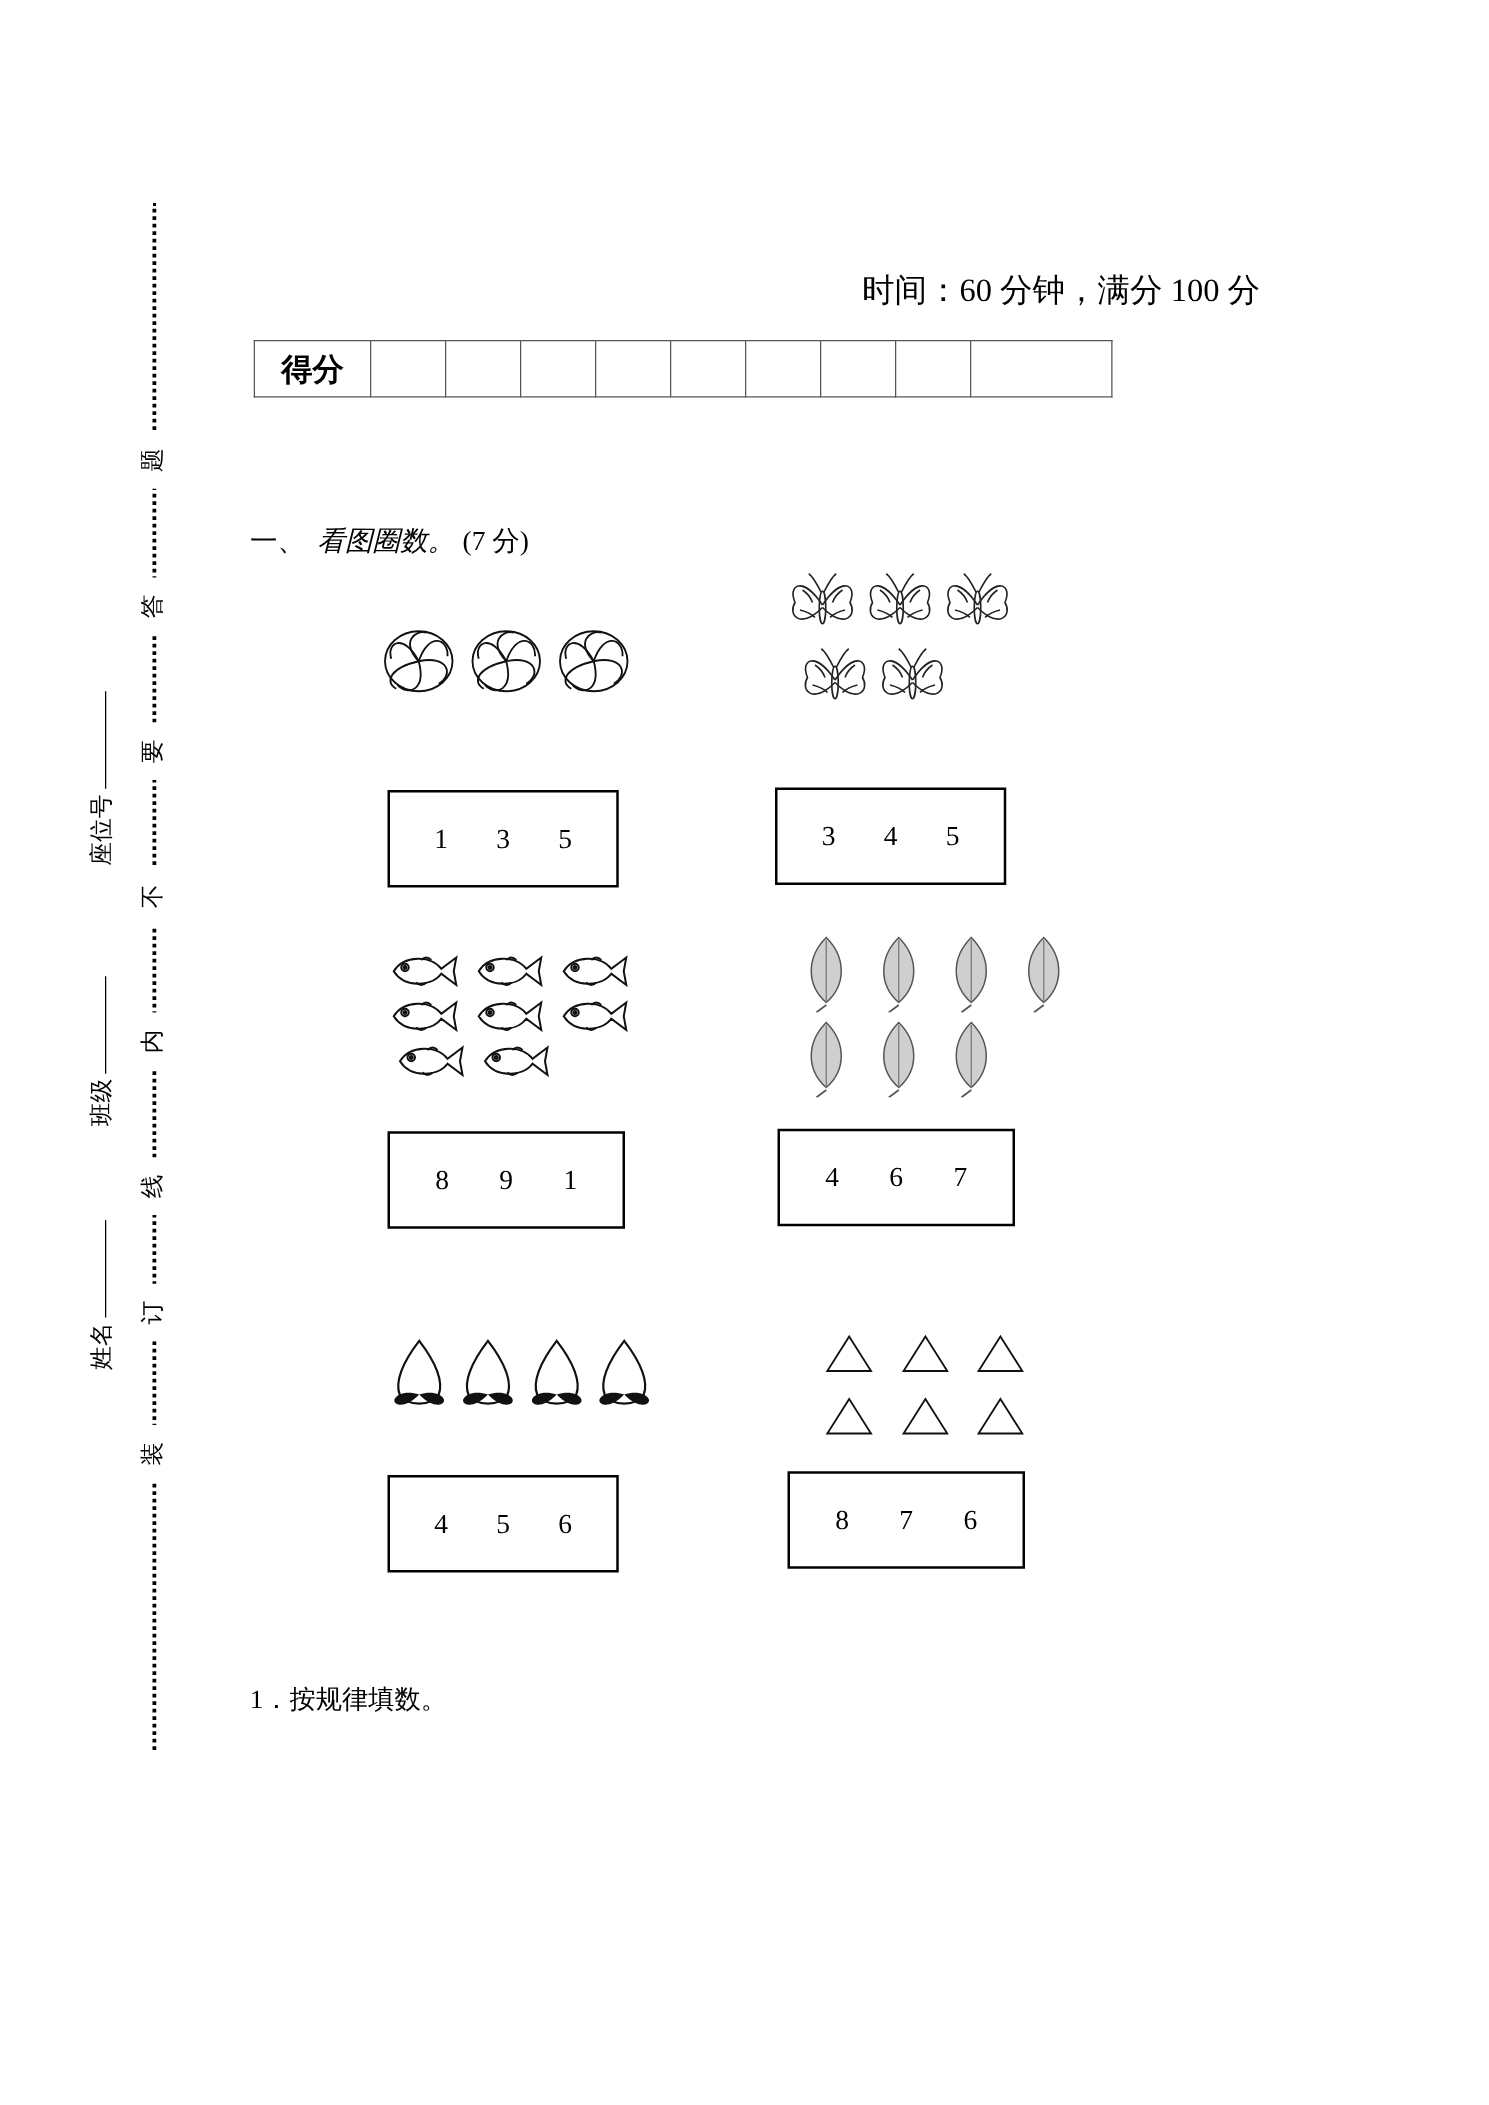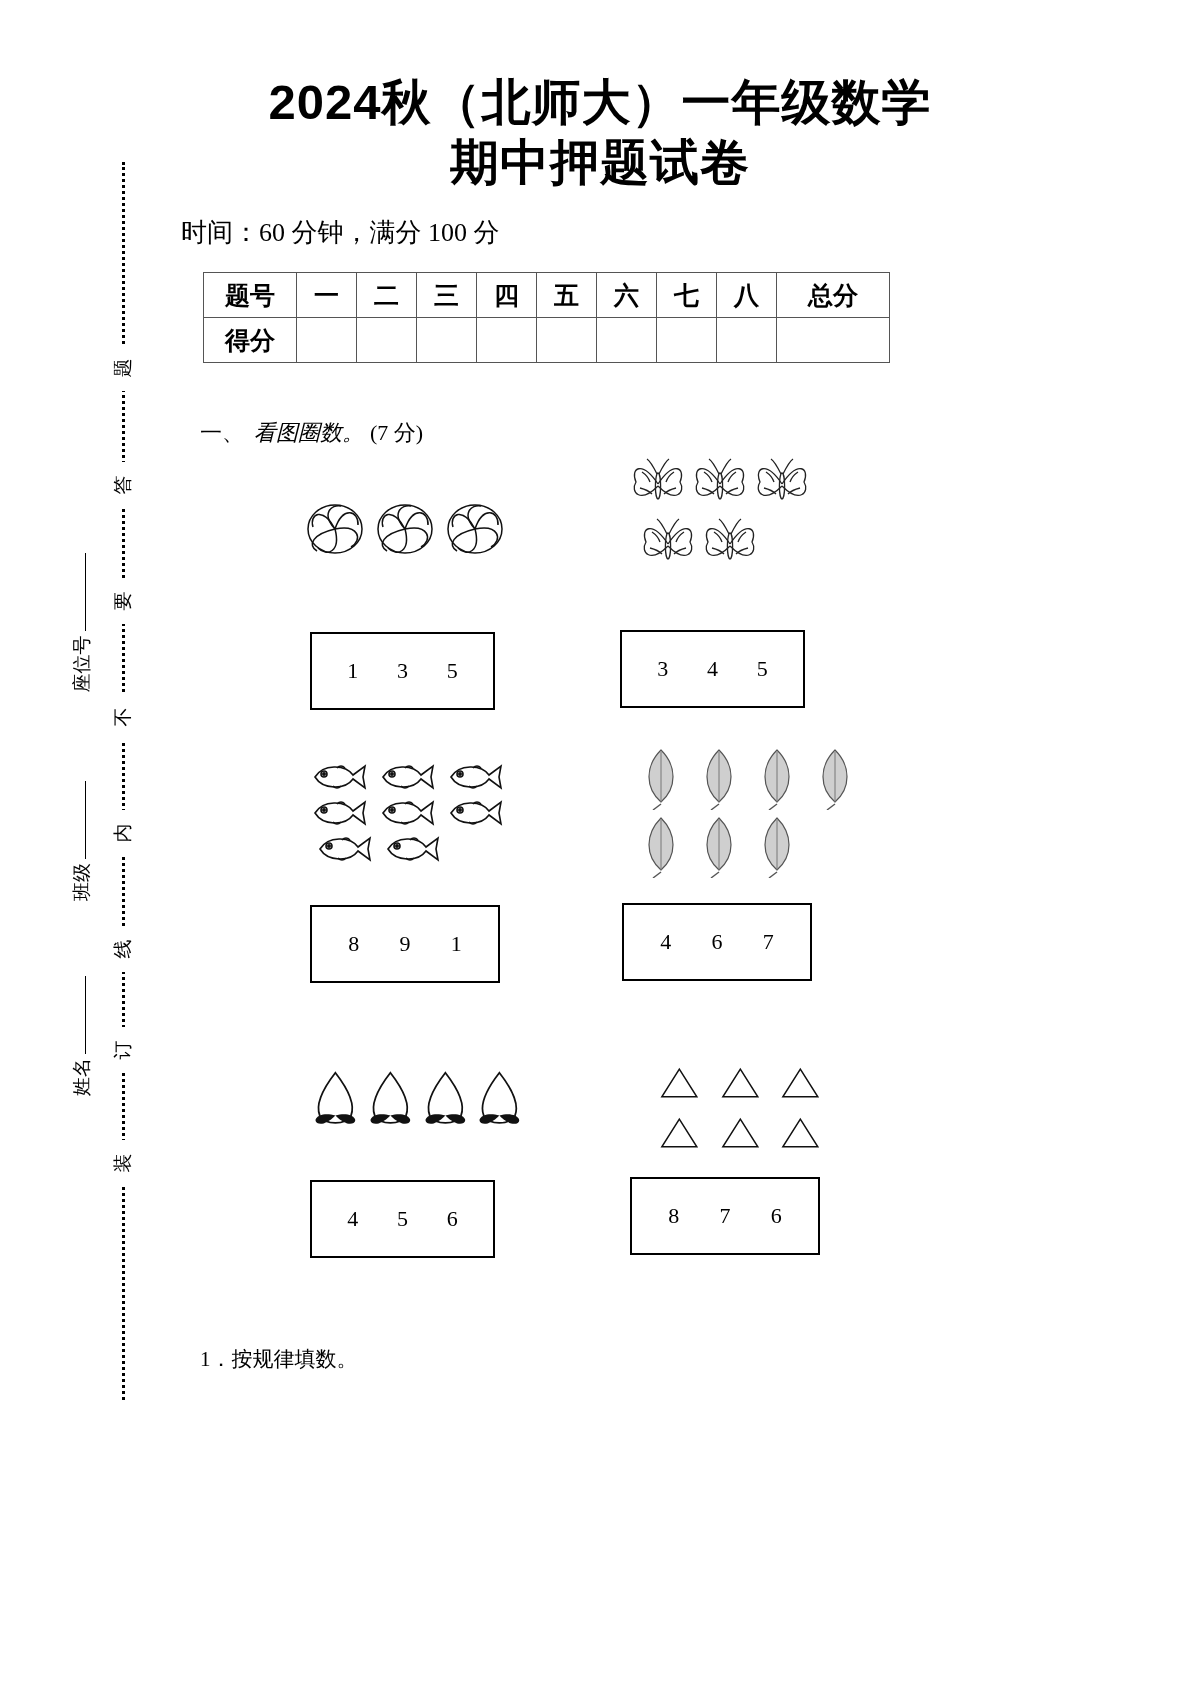--- a/index.html
+++ b/index.html
@@ -33,21 +33,21 @@
     vertical-align:2px;margin-left:4px;
   }
 
   
   .title-wrap{position:absolute;left:180px;top:72px;width:840px;text-align:center;}
   .title-line{
     font-family:"Liberation Sans","DejaVu Sans",sans-serif;
     font-weight:bold;font-size:49px;line-height:60px;letter-spacing:1px;
   }
   .subtitle{
-    position:absolute;left:181px;top:216px;width:840px;text-align:left;
+    position:absolute;left:168px;top:216px;width:840px;text-align:right;
     font-size:26px;line-height:34px;font-family:Liberation Serif, serif;
   }
 
   
   .score-table{
     position:absolute;left:203px;top:272px;border-collapse:collapse;
   }
   .score-table td{
     border:1.4px solid #555;height:44px;text-align:center;vertical-align:middle;
     font-size:25px;font-weight:bold;padding:0;
@@ -106,40 +106,24 @@
       <span>座位号</span><span class="uline"></span>
     </div>
     <div class="outer-field" style="top:830px;left:-13px;">
       <span>班级</span><span class="uline"></span>
     </div>
     <div class="outer-field" style="top:1025px;left:-13px;">
       <span>姓名</span><span class="uline"></span>
     </div>
   </div>
 
-  <div class="title-wrap">
-    <div class="title-line">2024秋（北师大）一年级数学</div>
-    <div class="title-line">期中押题试卷</div>
-  </div>
   <div class="subtitle">时间：60 分钟，满分 100 分</div>
 
   <table class="score-table">
     <tbody>
-        <tr>
-      <td class="rowhead">题号</td>
-      <td class="numcol">一</td>
-      <td class="numcol">二</td>
-      <td class="numcol">三</td>
-      <td class="numcol">四</td>
-      <td class="numcol">五</td>
-      <td class="numcol">六</td>
-      <td class="numcol">七</td>
-      <td class="numcol">八</td>
-      <td class="totalcol">总分</td>
-    </tr>
     <tr>
       <td class="rowhead">得分</td>
       <td class="numcol"></td>
       <td class="numcol"></td>
       <td class="numcol"></td>
       <td class="numcol"></td>
       <td class="numcol"></td>
       <td class="numcol"></td>
       <td class="numcol"></td>
       <td class="numcol"></td>

